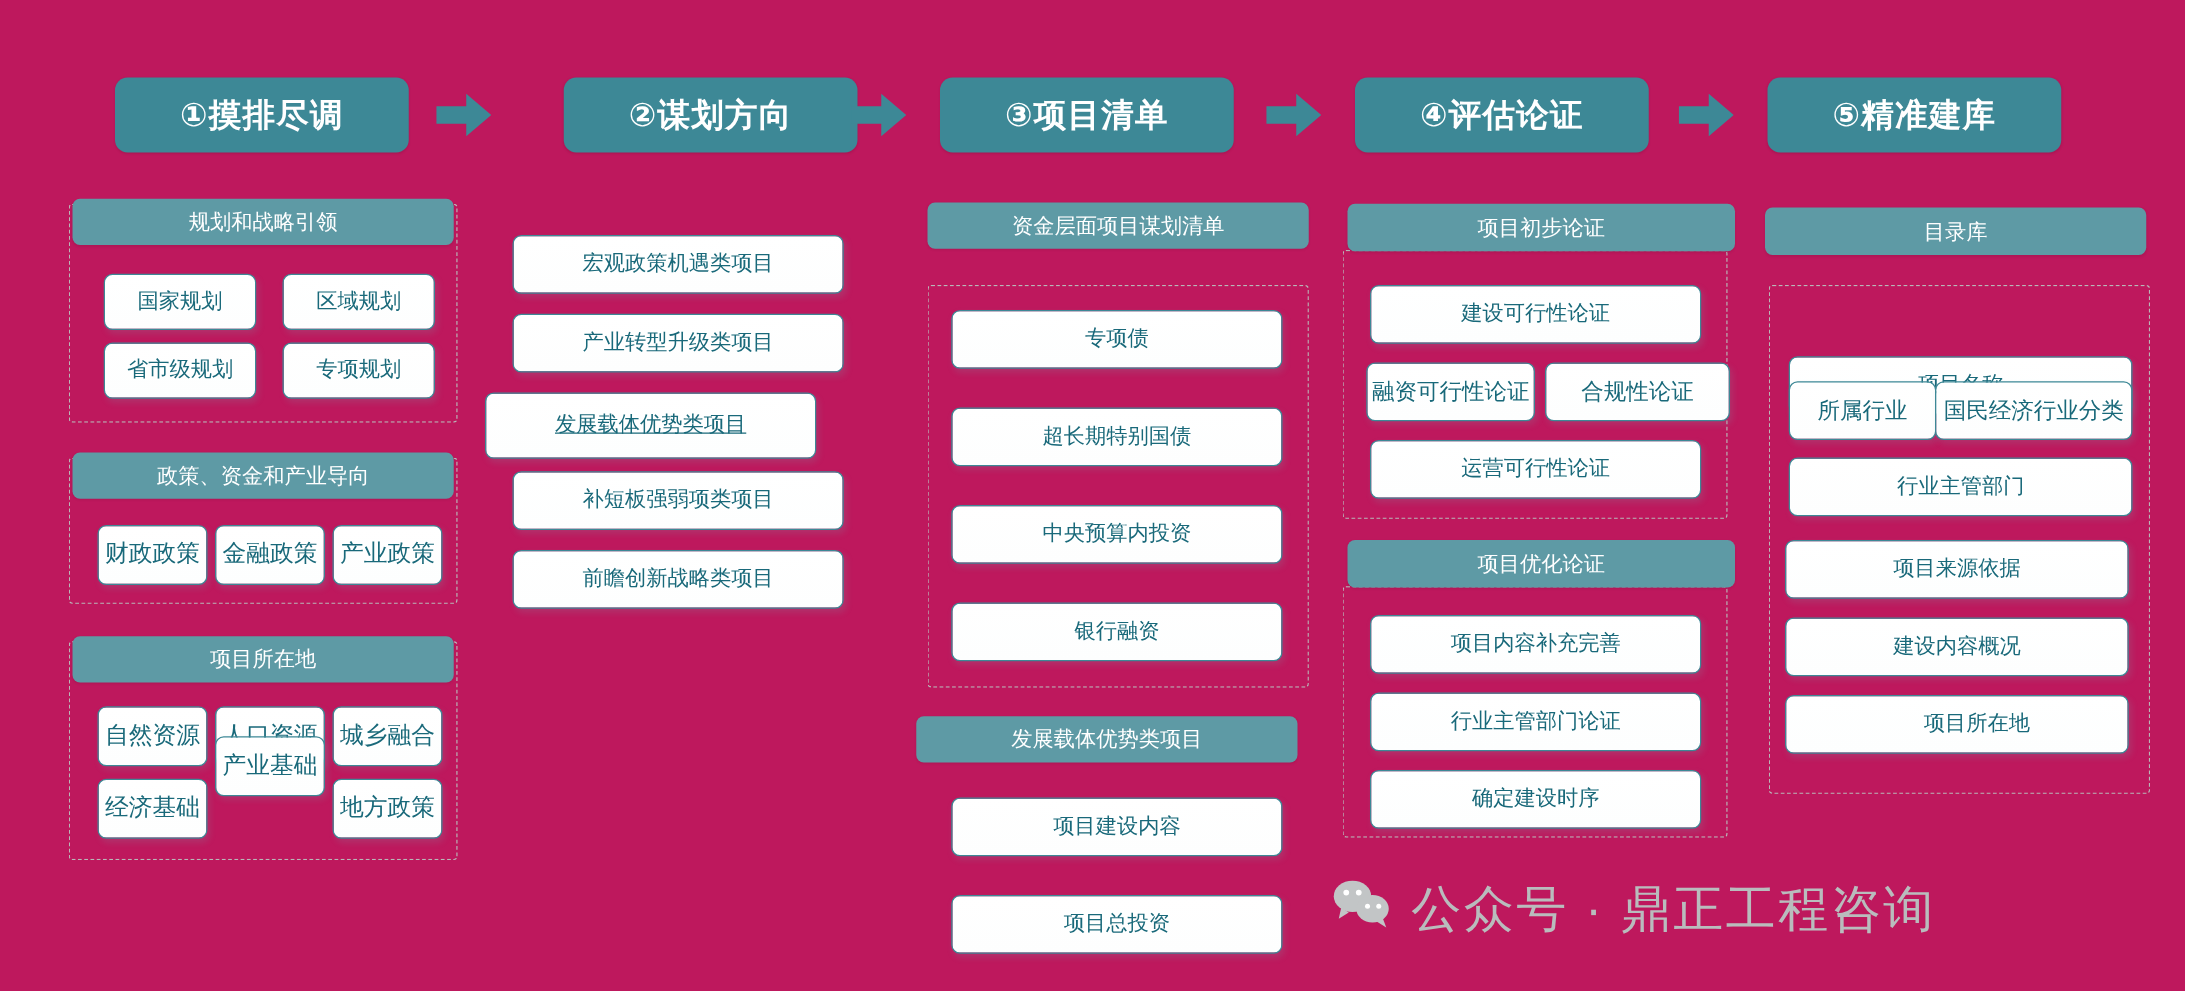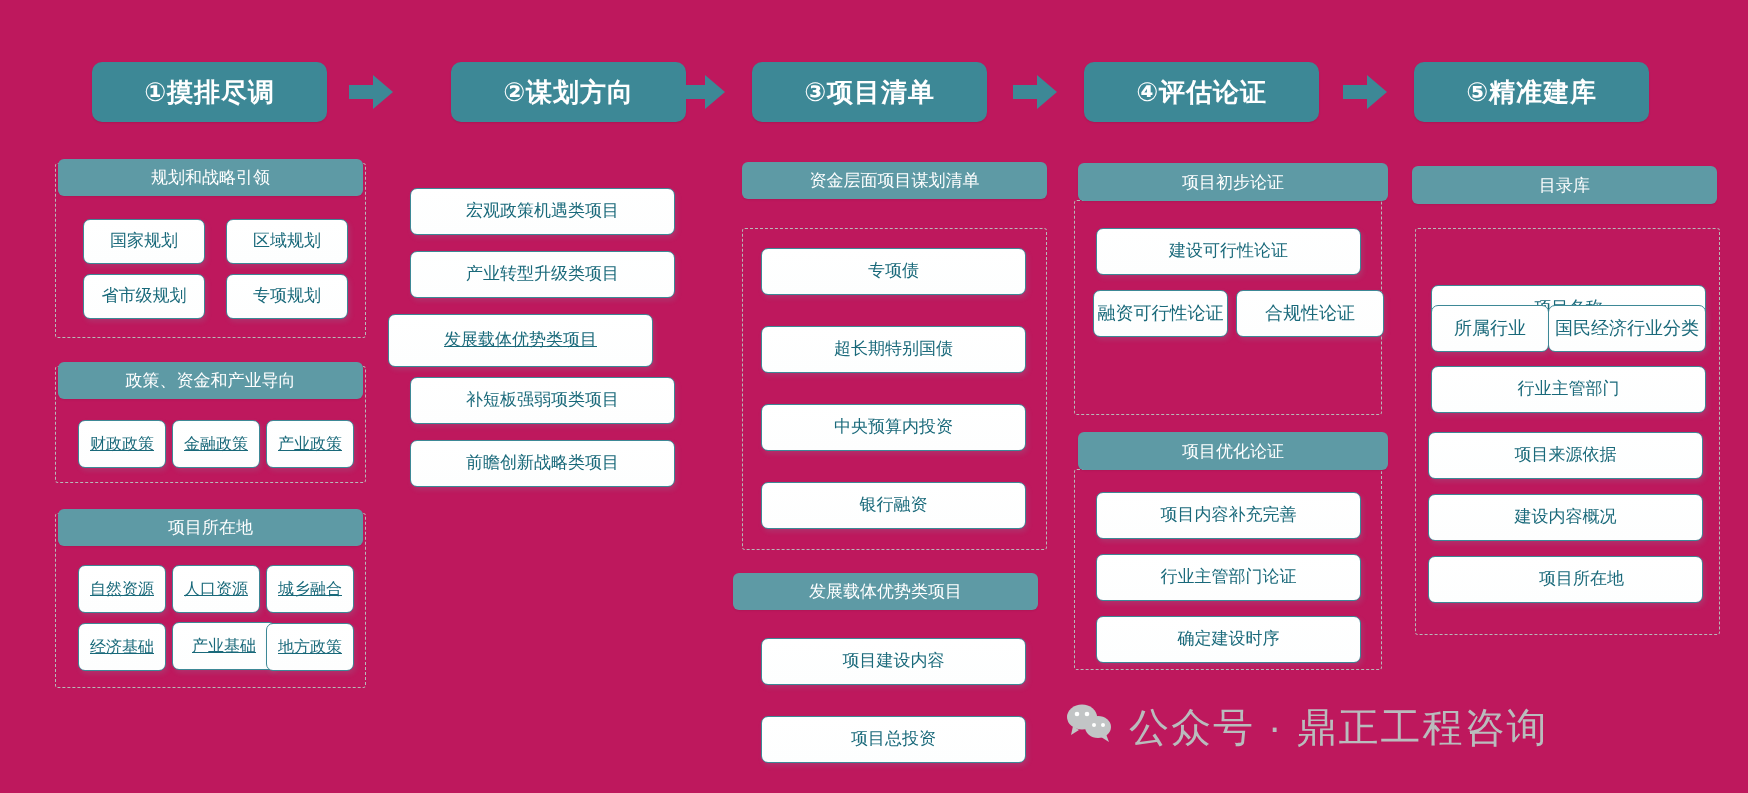--- a/index.html
+++ b/index.html
@@ -74,21 +74,21 @@
     color: #19697a;
     font-size: 17px;
     display: flex;
     align-items: center;
     justify-content: center;
     z-index: 2;
     box-shadow: 2px 3px 5px rgba(120,160,170,0.18);
     text-align: center;
     line-height: 1.1;
   }
-  .item.small { font-size: 16px; text-decoration: underline; }
+  .item.small { font-size: 19px; }
   .item.tiny { font-size: 18px; }
 
   
   .watermark {
     position: absolute;
     display: flex;
     align-items: center;
     gap: 14px;
     color: #b9bcbd;
     font-size: 40px;
@@ -146,21 +146,21 @@
   <div class="item small" style="left:78px; top:420px; width:88px; height:48px;">财政政策</div>
   <div class="item small" style="left:172px; top:420px; width:88px; height:48px;">金融政策</div>
   <div class="item small" style="left:266px; top:420px; width:88px; height:48px;">产业政策</div>
 
   <div class="band" style="left:58px; top:509px; width:305px; height:37px;">项目所在地</div>
   <div class="dash-group" style="left:55px; top:513px; width:311px; height:175px;"></div>
   <div class="item small" style="left:78px; top:565px; width:88px; height:48px;">自然资源</div>
   <div class="item small" style="left:172px; top:565px; width:88px; height:48px;">人口资源</div>
   <div class="item small" style="left:266px; top:565px; width:88px; height:48px;">城乡融合</div>
   <div class="item small" style="left:78px; top:623px; width:88px; height:48px;">经济基础</div>
-  <div class="item small" style="left:172px; top:622px; width:104px; height:48px;">产业基础</div>
+  <div class="item small" style="left:172px; top:589px; width:88px; height:48px;">产业基础</div>
   <div class="item small" style="left:266px; top:623px; width:88px; height:48px;">地方政策</div>
 
   <div class="item" style="left:410px; top:188px; width:265px; height:47px;">宏观政策机遇类项目</div>
   <div class="item" style="left:410px; top:251px; width:265px; height:47px;">产业转型升级类项目</div>
   <div class="item" style="left:388px; top:314px; width:265px; height:53px;text-decoration:underline;">发展载体优势类项目</div>
   <div class="item" style="left:410px; top:377px; width:265px; height:47px;">补短板强弱项类项目</div>
   <div class="item" style="left:410px; top:440px; width:265px; height:47px;">前瞻创新战略类项目</div>
 
   <div class="band" style="left:742px; top:162px; width:305px; height:37px;">资金层面项目谋划清单</div>
   <div class="dash-group" style="left:742px; top:228px; width:305px; height:322px;"></div>
@@ -171,20 +171,21 @@
 
   <div class="band" style="left:733px; top:573px; width:305px; height:37px;">发展载体优势类项目</div>
   <div class="item" style="left:761px; top:638px; width:265px; height:47px;">项目建设内容</div>
   <div class="item" style="left:761px; top:716px; width:265px; height:47px;">项目总投资</div>
 
   <div class="band" style="left:1078px; top:163px; width:310px; height:38px;">项目初步论证</div>
   <div class="dash-group" style="left:1074px; top:200px; width:308px; height:215px;"></div>
   <div class="item" style="left:1096px; top:228px; width:265px; height:47px;">建设可行性论证</div>
   <div class="item tiny" style="left:1093px; top:290px; width:135px; height:47px;">融资可行性论证</div>
   <div class="item tiny" style="left:1236px; top:290px; width:148px; height:47px;">合规性论证</div>
+  <div class="item" style="left:1096px; top:352px; width:265px; height:47px;">运营可行性论证</div>
 
   <div class="band" style="left:1078px; top:432px; width:310px; height:38px;">项目优化论证</div>
   <div class="dash-group" style="left:1074px; top:469px; width:308px; height:201px;"></div>
   <div class="item" style="left:1096px; top:492px; width:265px; height:47px;">项目内容补充完善</div>
   <div class="item" style="left:1096px; top:554px; width:265px; height:47px;">行业主管部门论证</div>
   <div class="item" style="left:1096px; top:616px; width:265px; height:47px;">确定建设时序</div>
 
   <div class="band" style="left:1412px; top:166px; width:305px; height:38px;">目录库</div>
   <div class="dash-group" style="left:1415px; top:228px; width:305px; height:407px;"></div>
   <div class="item" style="left:1431px; top:245px; width:275px; height:47px;margin-top:40px;">项目名称</div>

